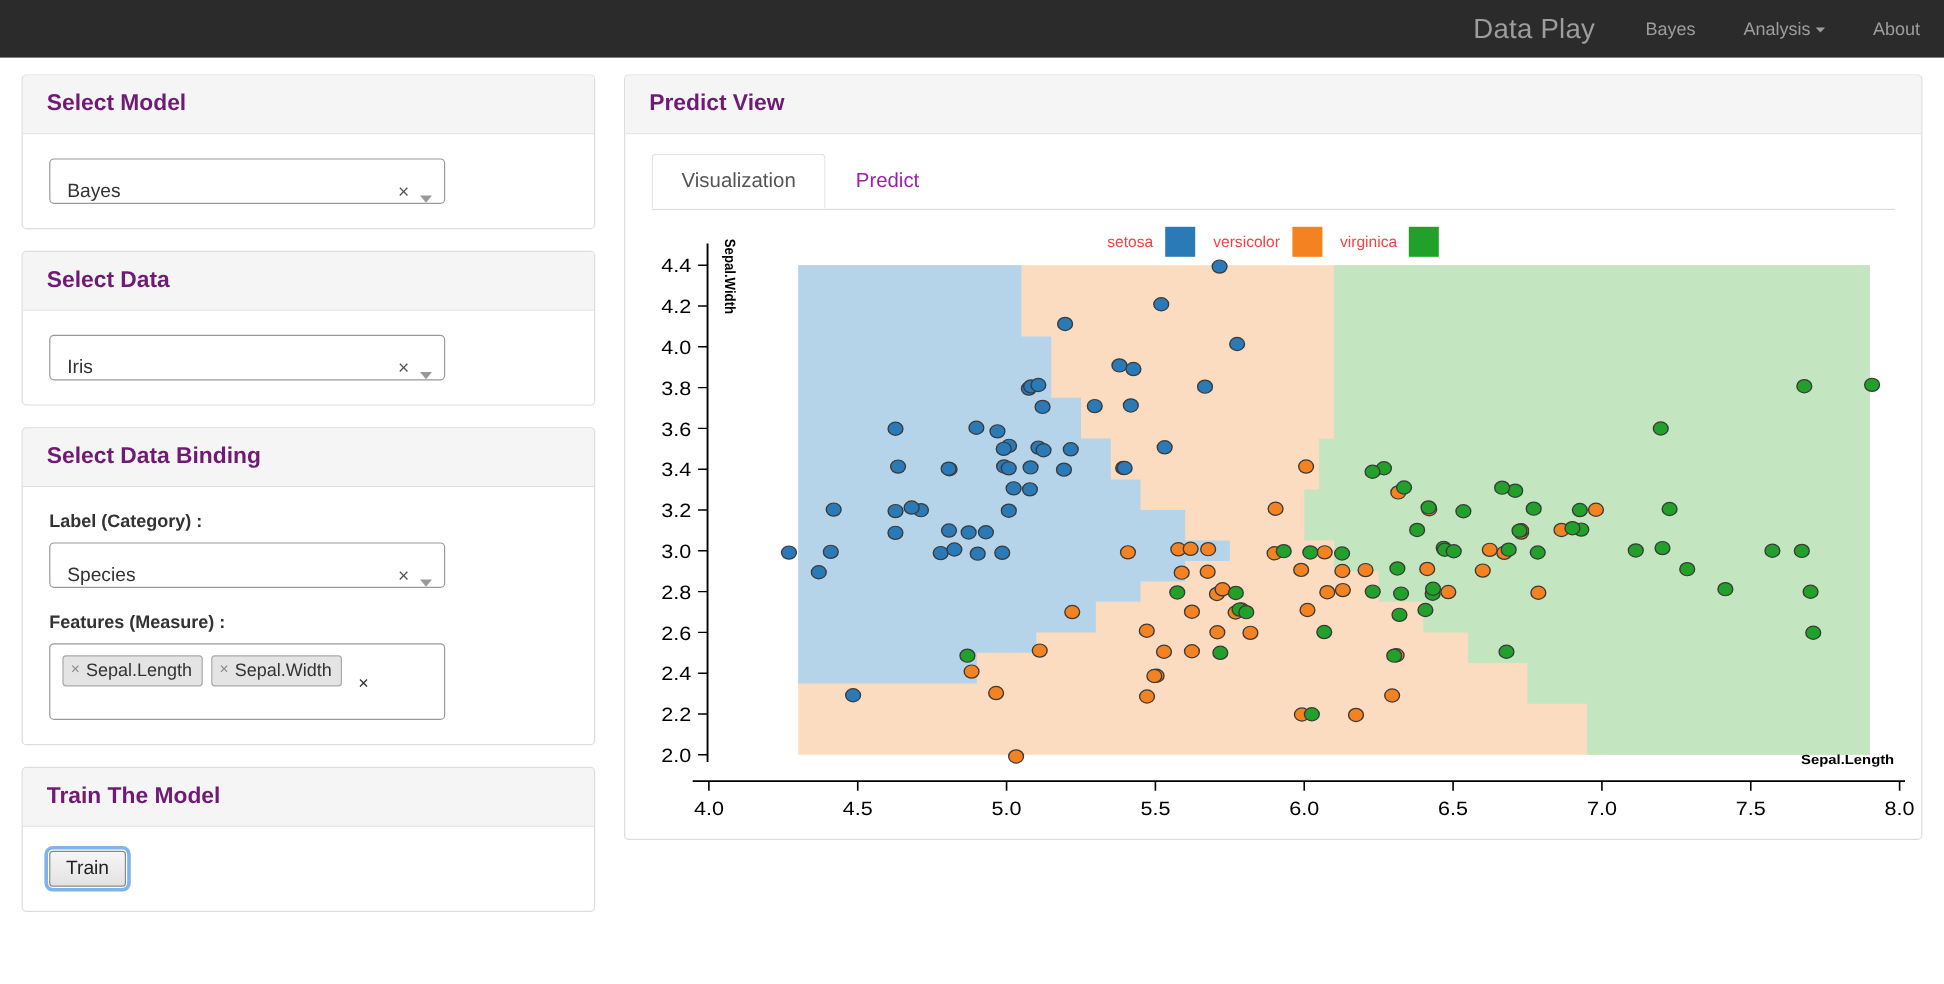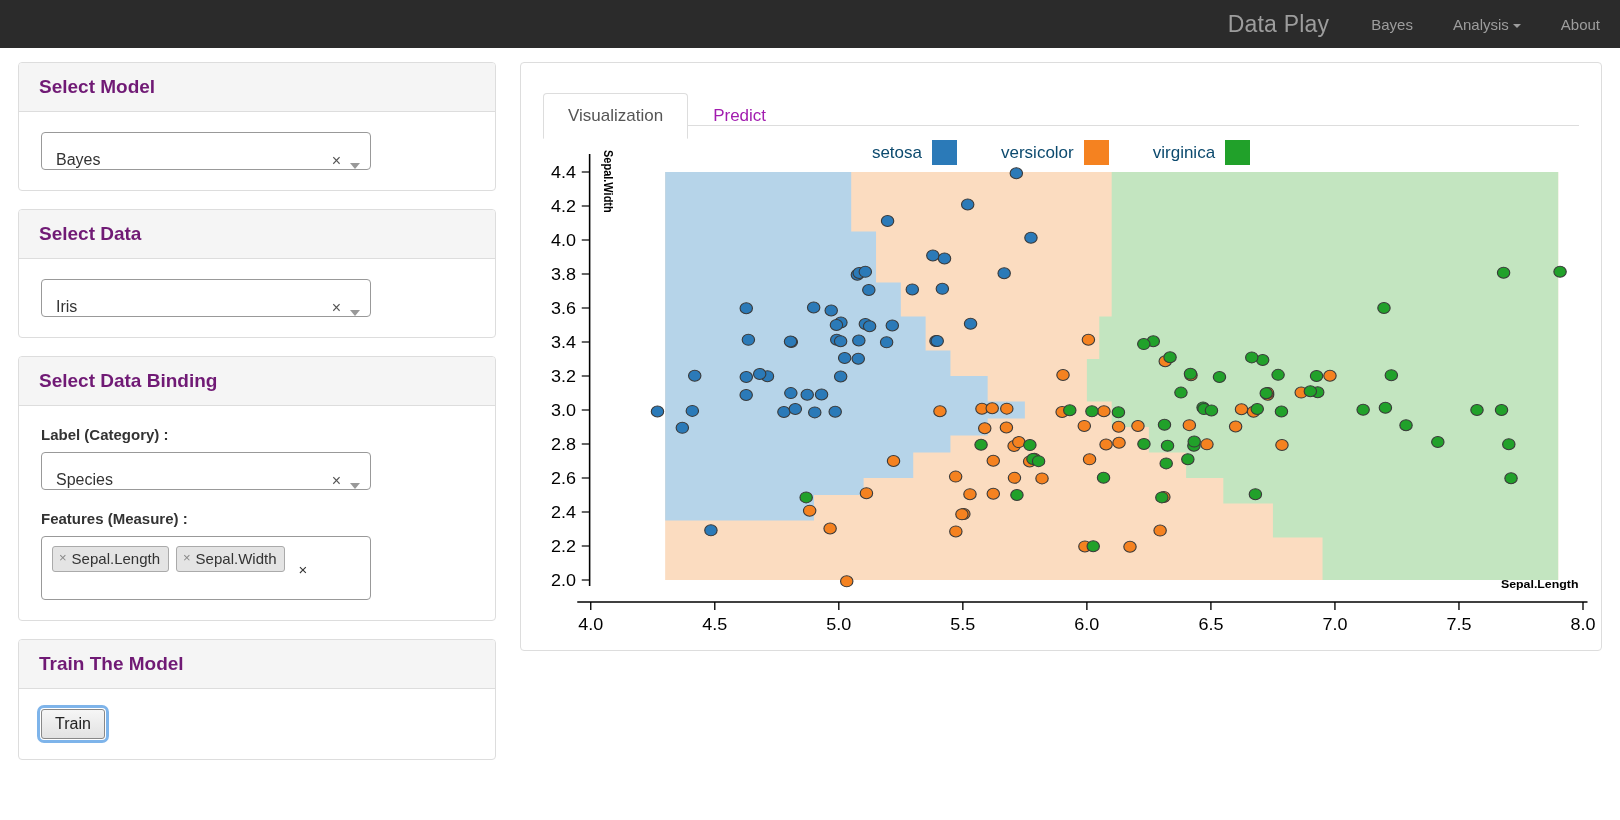--- a/index.html
+++ b/index.html
@@ -70,30 +70,30 @@
   
   .btn-native{
     font-family:"Liberation Sans",sans-serif;font-size:16px;color:#222;
     background:linear-gradient(#f6f6f6,#e2e2e2);
     border:1px solid #888;border-radius:3px;padding:5px 13px;cursor:pointer;
     outline:3px solid #7eb4ea;outline-offset:1px;
   }
   
   .tabs{display:flex;border-bottom:1px solid #ddd;padding:0;margin:0 22px;}
   .tab{
-    padding:12px 24px;font-size:17px;cursor:pointer;position:relative;top:14px;
+    padding:12px 24px;font-size:17px;cursor:pointer;position:relative;top:0;
     border:1px solid transparent;border-radius:4px 4px 0 0;
   }
   .tab.active{background:#fff;border-color:#ddd;border-bottom-color:#fff;color:#555;}
   .tab.link{color:#a21caf;}
   
   .chart-wrap{position:relative;height:500px;margin:6px 0 0 0;}
   .legend{
     position:absolute;left:0;right:0;top:8px;display:flex;justify-content:center;
-    align-items:center;gap:44px;font-size:17px;color:#0c4a6e;
+    align-items:center;gap:15px;font-size:13px;color:#ef4444;
   }
   .legend-item{display:flex;align-items:center;gap:10px;}
   .legend-sw{width:25px;height:25px;display:inline-block;}
   .plot{position:absolute;left:0;top:0;width:100%;height:100%;}
   .axis-title{font-size:11px;font-weight:bold;fill:#000;}
   .tick-lab{font-size:16px;fill:#000;font-family:"Liberation Sans",sans-serif;}
 </style>
 </head>
 <body>
 
@@ -166,20 +166,23 @@
       </div>
       <div class="panel-body">
         <button class="btn-native">Train</button>
       </div>
     </div>
 
   </div>
 
   <div class="col-right">
     <div class="panel">
+      <div class="panel-head">
+        <span class="panel-title">Predict View</span>
+      </div>
       <div class="panel-body" style="padding:16px 0 18px 0;">
         <div class="tabs">
           <div class="tab active">Visualization</div>
           <div class="tab link">Predict</div>
         </div>
         <div class="chart-wrap">
           <div class="legend" id="legend">
               <div class="legend-item">
                 <span>setosa</span>
                 <span class="legend-sw" style="background: rgb(43, 122, 184);"></span>

